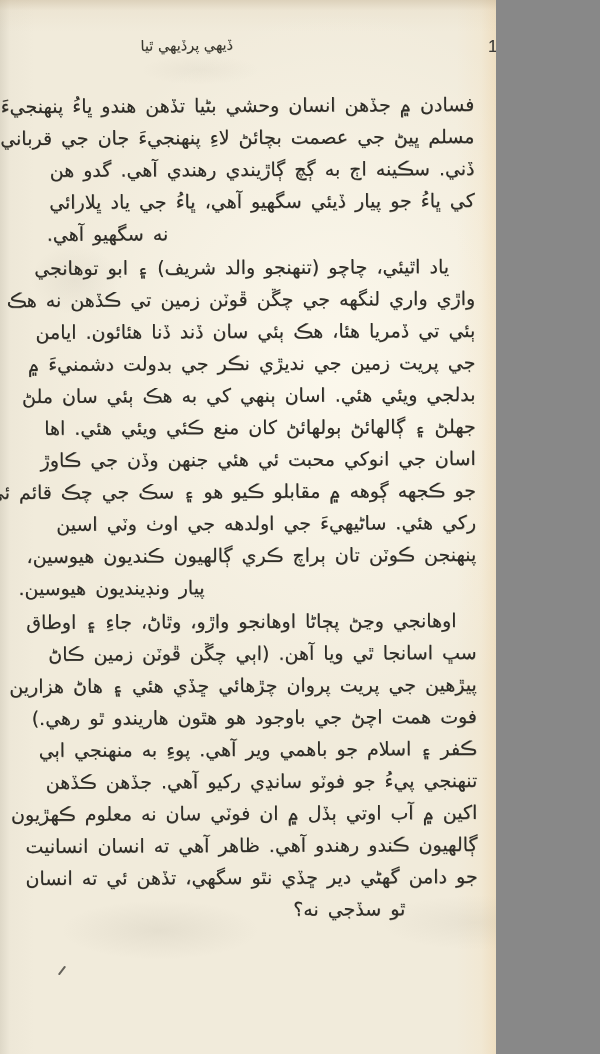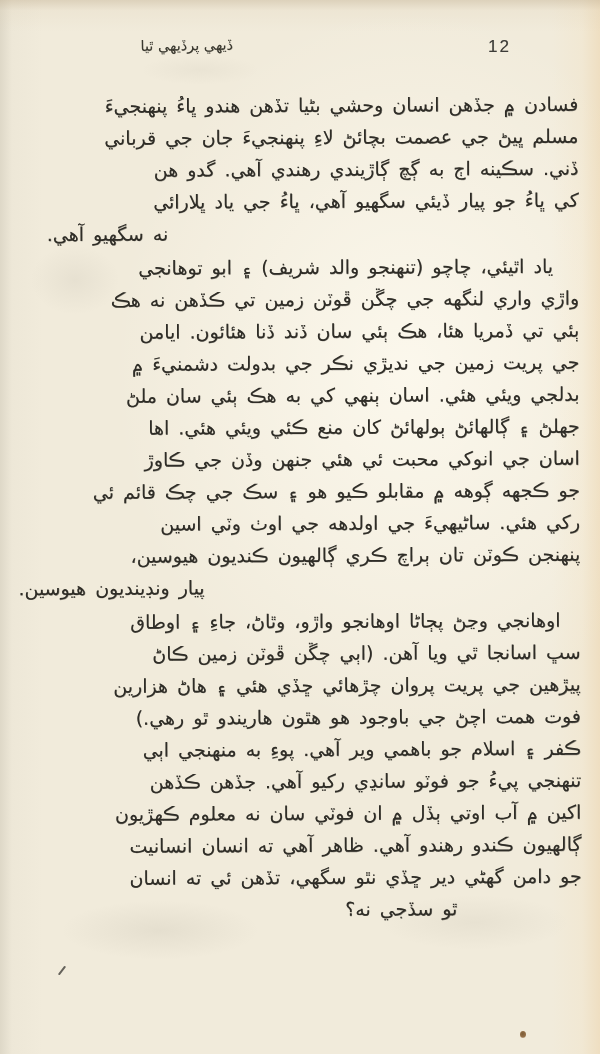--- a/index.html
+++ b/index.html
@@ -1,18 +1,18 @@
 <!DOCTYPE html>
 <html><head>
 <meta charset="utf-8">
 <style>
   html, body { margin: 0; padding: 0; background: #888; }
   .page {
     position: relative;
-    width: 600px;
+    width: 496px;
     height: 1054px;
     overflow: hidden;
     background:
       linear-gradient(180deg, rgba(196,178,148,0.45) 0%, rgba(220,205,178,0.18) 1%, rgba(0,0,0,0) 3%),
       linear-gradient(90deg, rgba(203,197,180,0.50) 0%, rgba(225,219,203,0.22) 2%, rgba(0,0,0,0) 7%),
       linear-gradient(270deg, rgba(235,205,158,0.42) 0%, rgba(242,221,184,0.22) 3%, rgba(0,0,0,0) 8%),
       radial-gradient(ellipse 420px 520px at 68% 35%, rgba(255,252,242,0.75) 0%, rgba(0,0,0,0) 70%),
       #f1ebdb;
     font-family: "DejaVu Sans", sans-serif;
   }

